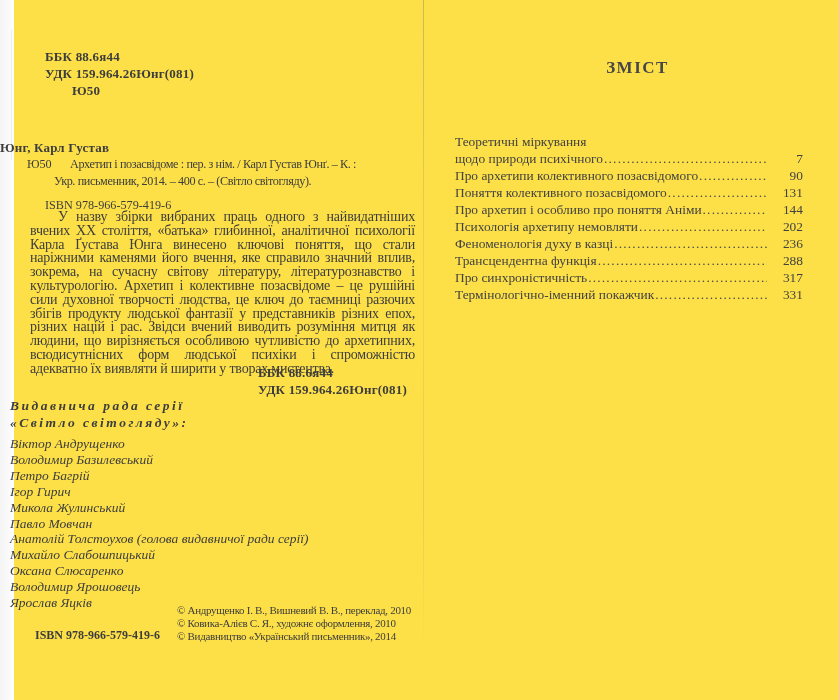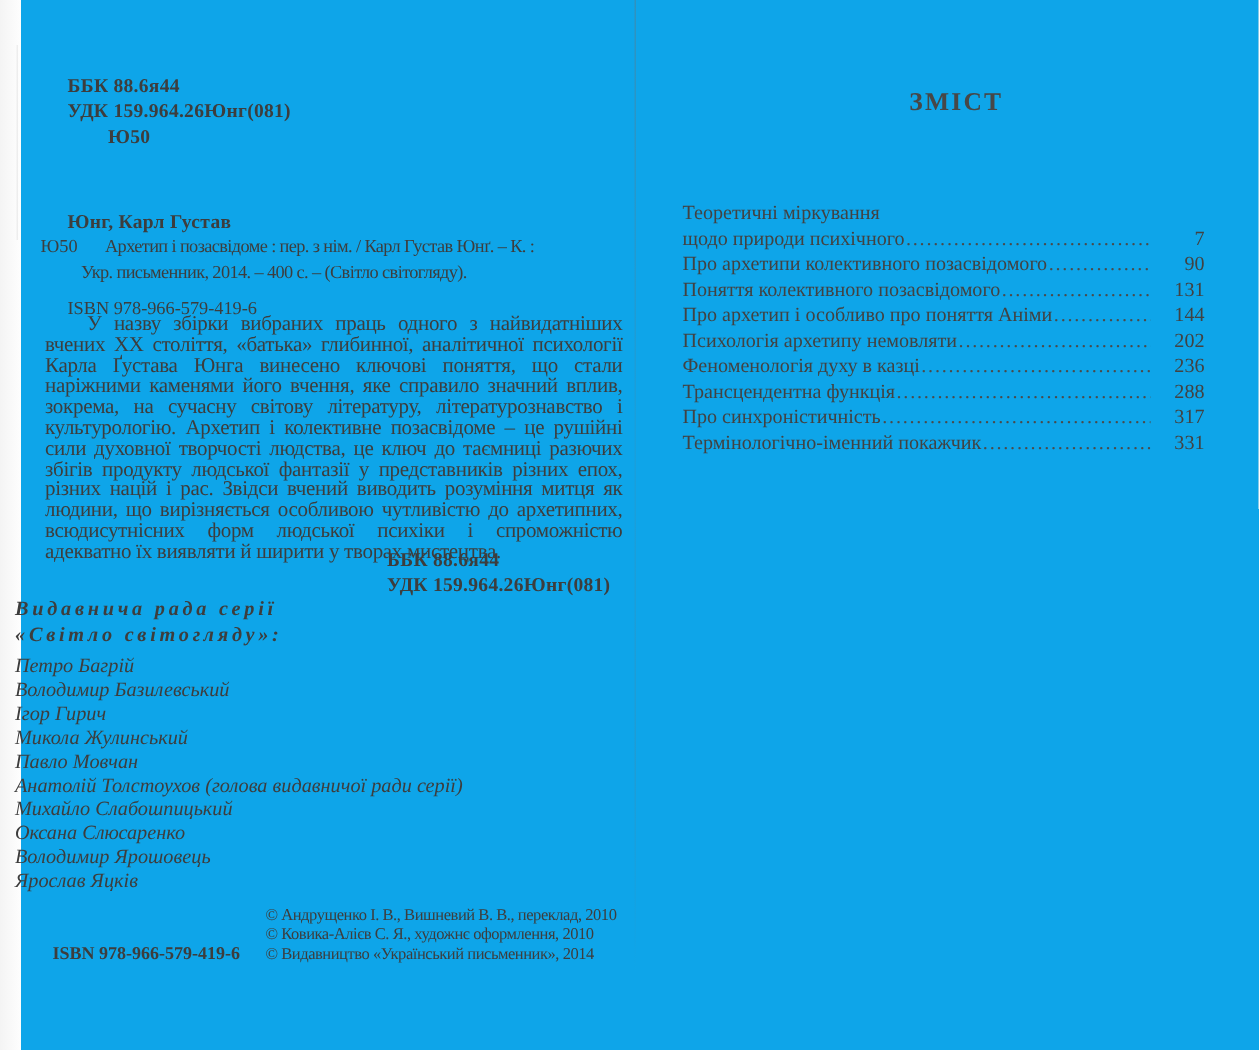--- a/index.html
+++ b/index.html
@@ -1,33 +1,33 @@
 <!DOCTYPE html>
 <html><head>
 <meta charset="utf-8">
 <style>
   html,body{margin:0;padding:0;background:#e8e8e8;}
   .scan{
-    position:relative; width:839px; height:700px; background:#0ea5e9;
+    position:relative; width:839px; height:700px; background:#fde047;
     font-family:"Liberation Serif","DejaVu Serif",serif; color:#3d3d3d;
     overflow:hidden; margin:0 auto;
   }
   .edge-shadow{position:absolute;left:0;top:0;width:14px;height:700px;
     background:linear-gradient(to right,#f4f4f4,#fefefe);}
   .edge-line{position:absolute;left:11px;top:30px;width:1px;height:130px;background:rgba(0,0,0,0.06);}
   .gutter{position:absolute;left:423px;top:0;width:1px;height:650px;
     background:linear-gradient(to bottom,rgba(110,110,110,.35),rgba(110,110,110,.10) 45%,rgba(110,110,110,.16) 78%,rgba(110,110,110,0));}
   .page-left{position:absolute;left:0;top:0;width:420px;height:700px;}
   .page-right{position:absolute;left:420px;top:0;width:419px;height:518px;}
 
   
   .top-codes{position:absolute;left:45px;top:48px;font-weight:bold;font-size:13px;line-height:17px;letter-spacing:.2px;}
   .top-codes .indent{margin-left:27px;}
   .citation{position:absolute;left:0;top:139px;width:420px;font-size:12.2px;line-height:17px;letter-spacing:-.2px;}
-  .cit-author{margin-left:45px;font-weight:bold;font-size:13px;letter-spacing:.2px;}
+  .cit-author{font-weight:bold;font-size:13px;letter-spacing:.2px;}
   .cit-row{margin-left:27px;white-space:nowrap;letter-spacing:-.4px;}
   .cit-code{display:inline-block;width:43px;letter-spacing:0;}
   .cit-line2{margin-left:54px;white-space:nowrap;letter-spacing:-.4px;}
   .cit-isbn{margin-left:45px;margin-top:7px;letter-spacing:0;}
   .annotation{position:absolute;left:30px;top:210px;width:385px;margin:0;
     font-size:14px;line-height:13.8px;text-align:justify;text-indent:28px;letter-spacing:-.2px;}
   .bottom-codes{position:absolute;left:258px;top:364px;font-weight:bold;font-size:13px;line-height:17px;letter-spacing:.2px;}
   .board{position:absolute;left:10px;top:397px;width:420px;text-align:left;}
   .board-heading{font-weight:bold;font-style:italic;font-size:13.5px;line-height:17px;letter-spacing:2.5px;}
   .board-members{margin-top:5px;font-style:italic;font-size:13.5px;line-height:15.9px;}
@@ -77,24 +77,25 @@
       <div>УДК 159.964.26Юнг(081)</div>
     </div>
 
     <div class="board">
       <div class="board-heading">
         <div>Видавнича рада серії</div>
         <div>«Світло світогляду»:</div>
       </div>
       <div class="board-members">
 
+          <div class="member">Віктор Андрущенко</div>
+
+          <div class="member">Володимир Базилевський</div>
 
           <div class="member">Петро Багрій</div>
-
-          <div class="member">Володимир Базилевський</div>
 
           <div class="member">Ігор Гирич</div>
 
           <div class="member">Микола Жулинський</div>
 
           <div class="member">Павло Мовчан</div>
 
           <div class="member">Анатолій Толстоухов (голова видавничої ради серії)</div>
 
           <div class="member">Михайло Слабошпицький</div>

